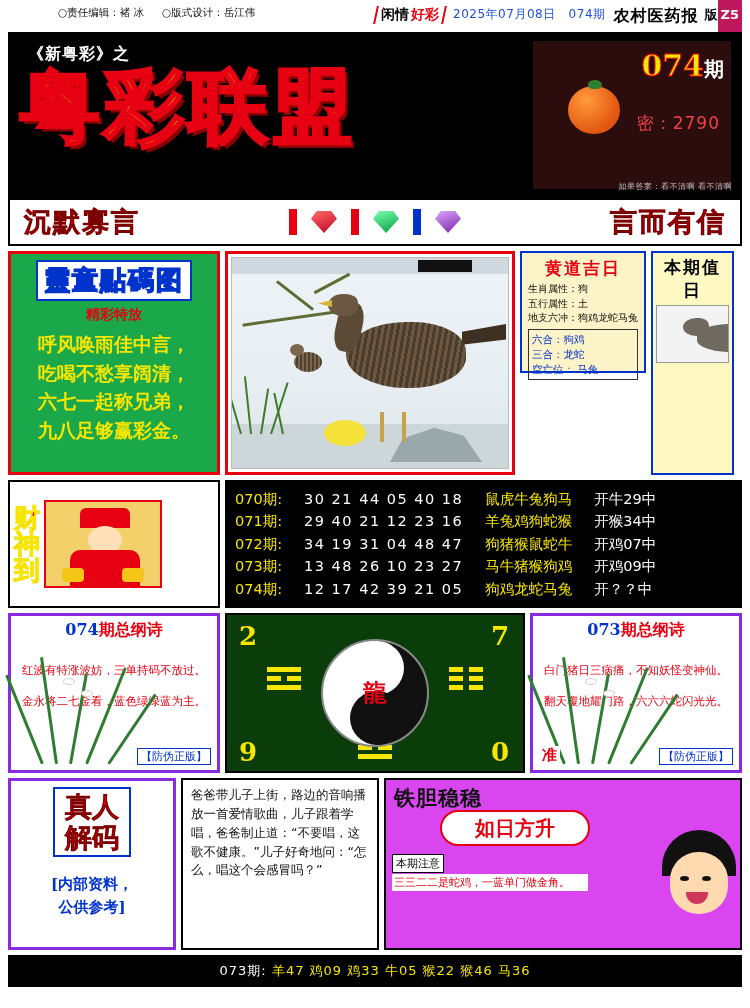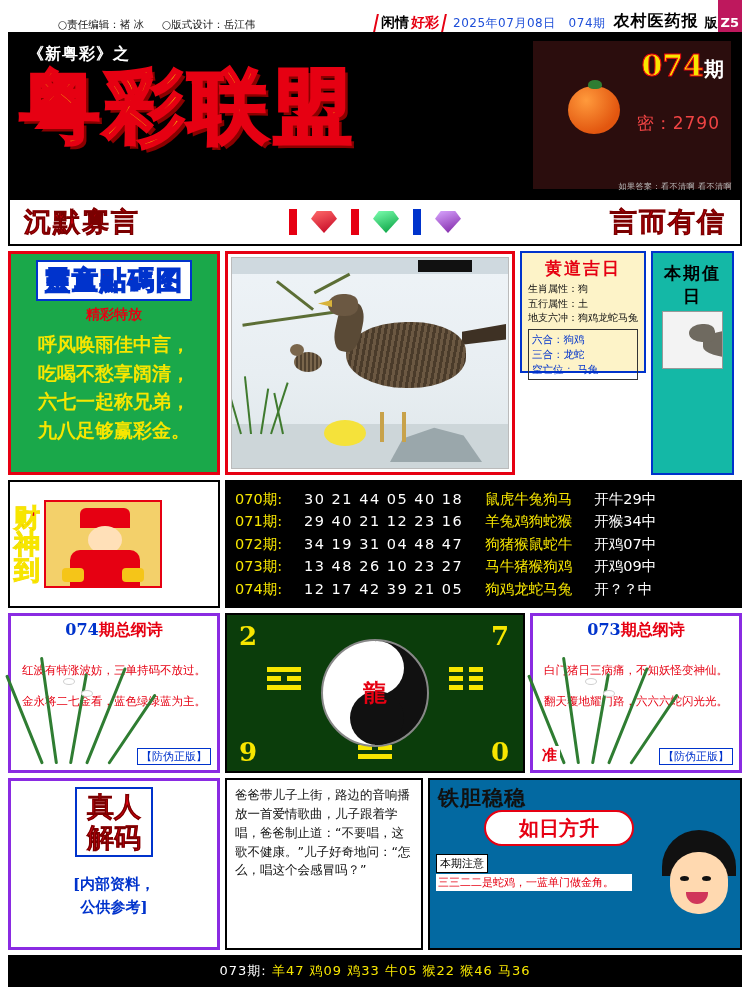--- a/index.html
+++ b/index.html
@@ -12,21 +12,21 @@
   }
   .page {
     position:relative;
     width:750px; height:1008px;
     background:#ffffff;
     padding:6px 8px;
   }
 
   
   .topbar {
-    display:flex; align-items:flex-end;
+    display:flex; align-items:flex-start;
     height:26px;
     font-size:11px;
     color:#000;
   }
   .topbar .credits { flex:1; display:flex; gap:18px; padding-left:50px; color:#111; font-size:10.5px;}
   .ribbon {
     display:flex; align-items:center; gap:2px;
     background:#ffffff;
     font-weight:bold; font-size:14px;
     padding:0 4px;
@@ -197,21 +197,21 @@
   .col-right { width:214px; display:flex; flex-direction:row; gap:5px; }
   .huangdao {
     border:2px solid #0033cc; background:#fdf3c8; padding:4px 6px;
     height:122px;
   }
   .hd-title { text-align:center; color:#e60012; font-size:17px; font-weight:bold;
     font-family:"DejaVu Serif", serif; letter-spacing:2px; }
   .hd-lines { font-size:10px; color:#111; line-height:1.45; margin-top:2px; }
   .hd-box { border:1px solid #333; margin-top:3px; padding:2px 3px; font-size:10.5px; line-height:1.45;}
   .hd-box .k { color:#0033cc; }
-  .zhiri { border:2px solid #0033cc; background:#14b8a6; flex:1; padding:9px; text-align:center; }
+  .zhiri { border:2px solid #0033cc; background:#fef9c3; flex:1; padding:3px; text-align:center; }
   .zhiri .t { color:#000; font-size:17px; font-weight:bold; font-family:"DejaVu Serif", serif;
               letter-spacing:2px; }
   .zhiri .img { margin-top:3px; height:58px; background:#f3f3f3; border:1px solid #999;
                 position:relative; overflow:hidden;}
   .zhiri .dog { position:absolute; left:40px; top:18px; width:90px; height:28px; background:#6f6a60;
                 border-radius:40% 30% 30% 40%; }
   .zhiri .dog:after{content:"";position:absolute;left:-14px;top:-6px;width:26px;height:18px;
                 background:#6f6a60;border-radius:50% 40% 30% 50%;}
 
   
@@ -281,37 +281,37 @@
   .gua i { display:block; width:34px; height:5px; background:#f7e600; }
   .gua i.br { background:linear-gradient(90deg,#f7e600 0 40%, transparent 40% 60%, #f7e600 60% 100%); }
   .gua.g-l { left:40px; top:52px; }
   .gua.g-r { right:40px; top:52px; }
   .gua.g-b { left:50%; transform:translateX(-50%); bottom:12px; }
   .gua.g-b2 { left:50%; transform:translateX(-50%); bottom:38px; }
 
   
   .bot-row { display:flex; gap:5px; margin-top:5px; }
   .zhenren {
-    width:212px; border:3px solid #8a2be2; background:#ffffff; padding:6px;
+    width:168px; border:3px solid #8a2be2; background:#ffffff; padding:6px;
     text-align:center; height:172px;
   }
   .zr-title {
     display:inline-block; border:2px solid #0033cc; padding:2px 10px;
     font-size:27px; font-weight:bold; color:#e60012;
     font-family:"DejaVu Serif", serif; line-height:1.15;
     -webkit-text-stroke:0.5px #7a0000;
   }
   .zr-note { color:#0033cc; font-size:15px; font-weight:bold; margin-top:16px; line-height:1.5;
              font-family:"DejaVu Serif", serif;}
   .joke {
     width:198px; border:2px solid #000; background:#ffffff; padding:6px 8px;
     font-size:12.5px; line-height:1.5; color:#111; height:172px;
   }
   .tiedan {
-    flex:1; background:#0369a1; border:2px solid #000; position:relative; height:172px;
+    flex:1; background:#d946ef; border:2px solid #000; position:relative; height:172px;
     overflow:hidden;
   }
   .td-title { position:absolute; left:8px; top:4px; font-size:21px; font-weight:bold;
               color:#111; font-family:"DejaVu Serif", serif; letter-spacing:1px;}
   .td-bubble {
     position:absolute; left:54px; top:30px; width:150px; height:36px;
     background:#ffffff; border:2px solid #e60012; border-radius:18px;
     display:flex; align-items:center; justify-content:center;
     color:#e60012; font-size:20px; font-weight:bold; font-family:"DejaVu Serif", serif;
   }

